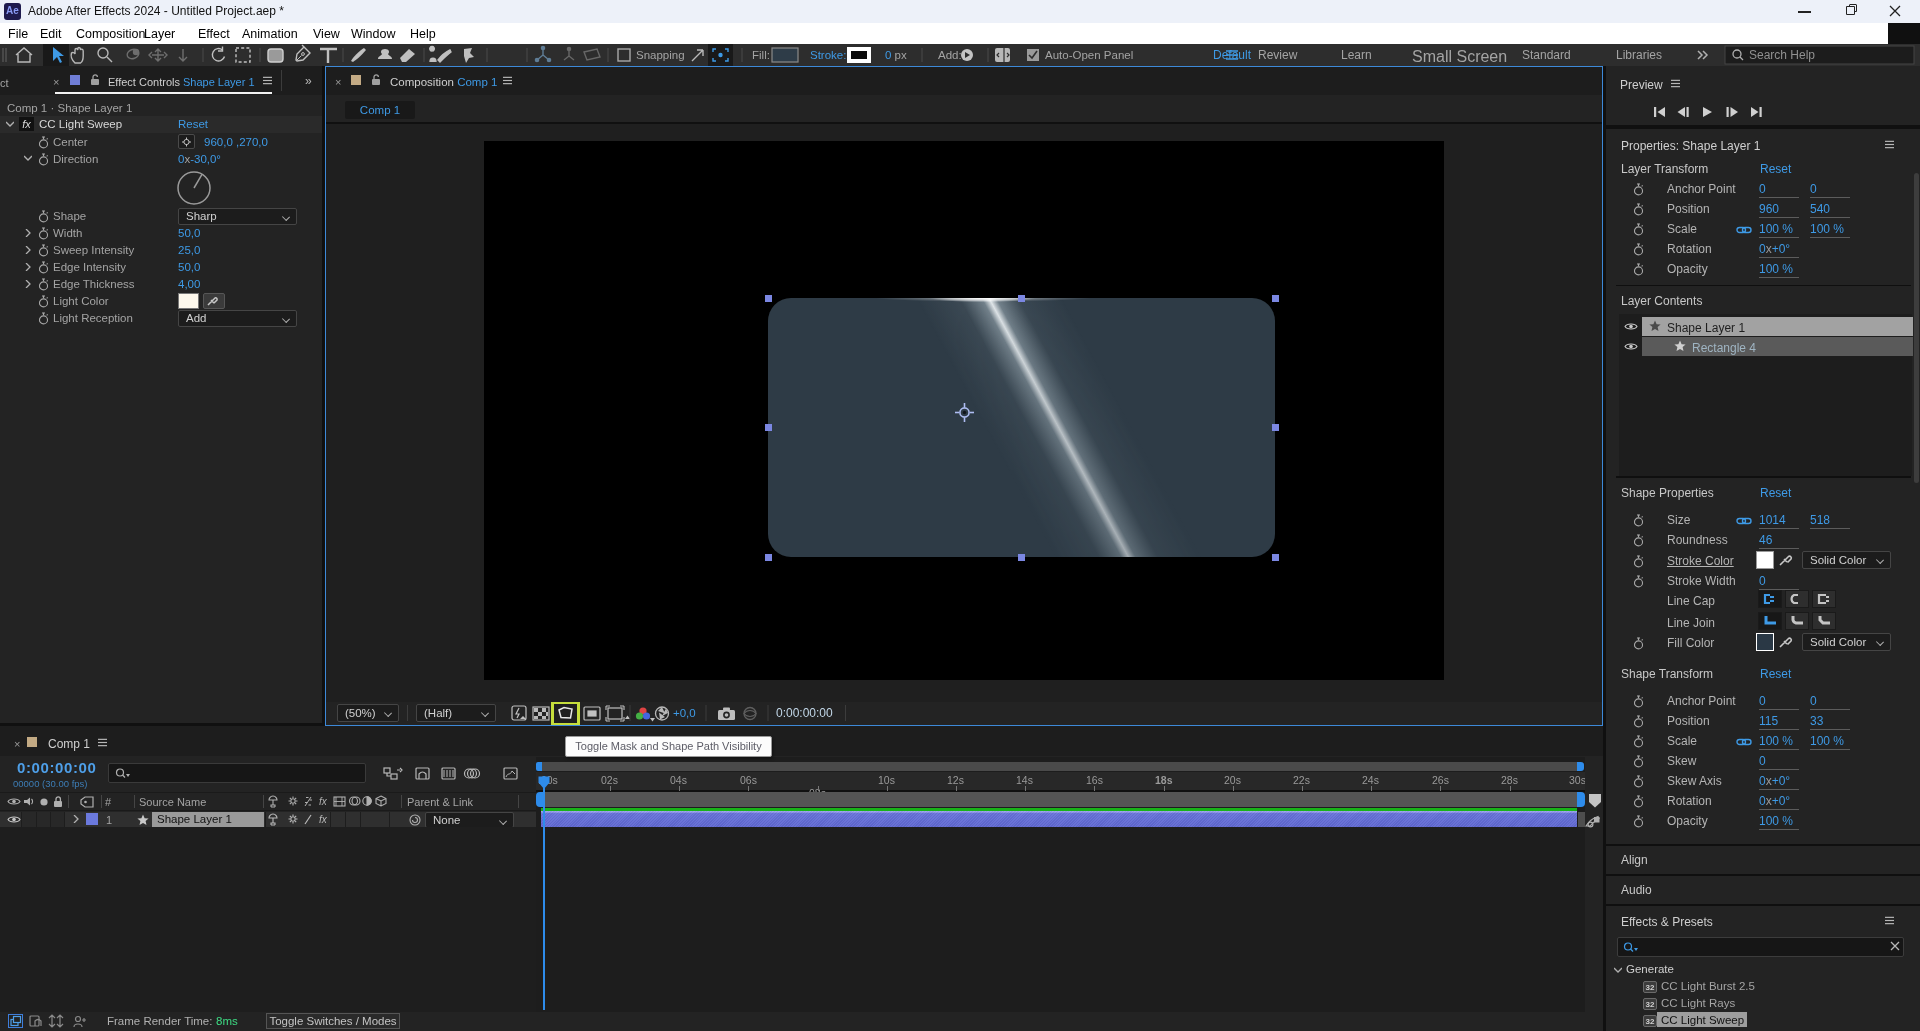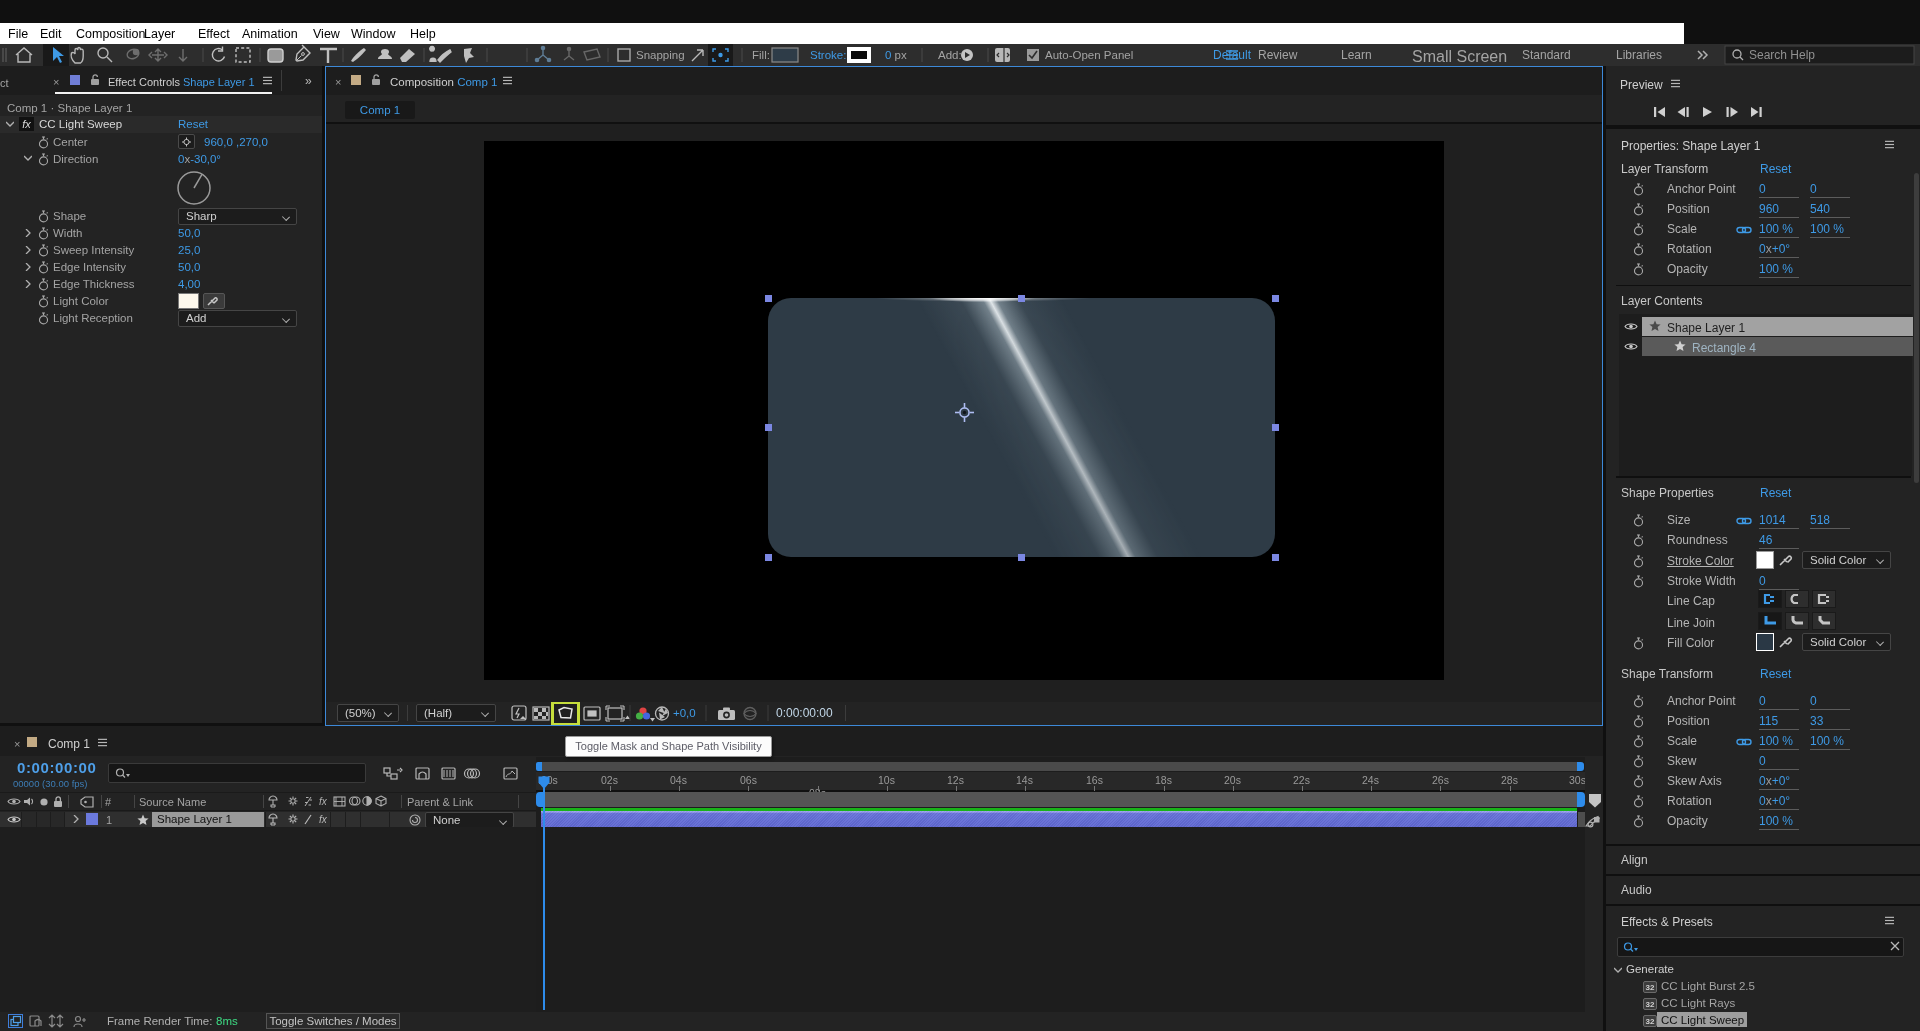--- a/index.html
+++ b/index.html
@@ -4,40 +4,52 @@
 <style>
 * { margin:0; padding:0; box-sizing:border-box; }
 html,body { width:1920px; height:1031px; background:#101010; font-family:"Liberation Sans", sans-serif; overflow:hidden; }
 .abs { position:absolute; }
 #root { position:relative; width:1920px; height:1031px; background:#101010; }
 .txt { white-space:nowrap; }
 .blue { color:#3e9ae6; }
 .gray { color:#a4a4a4; }
 
 #titlebar { left:0; top:0; width:1920px; height:23px; background:#edf1f9; }
-#menubar { left:0; top:23px; width:1684px; height:21px; background:#ffffff;padding-left:44px; }
+#menubar { left:0; top:23px; width:1888px; height:21px; background:#ffffff;padding-left:44px; }
 .menuitem { position:absolute; top:4px; font-size:12.5px; color:#000; }
 
 #toolbar { left:0; top:44px; width:1920px; height:22px; background:#2d2d2d; }
 
 #leftpanel { left:0; top:66px; width:322px; height:657px; background:#232323; }
 #comppanel { left:325px; top:66px; width:1278px; height:660px; background:#232323; border:1px solid #3d89d8; }
 #rightcol { left:1606px; top:66px; width:314px; height:965px; background:#101010; }
 #timeline { left:0; top:726px; width:1603px; height:305px; background:#232323; }
 .tabstrip { position:absolute; left:0; top:0; width:100%; height:29px; background:#1d1d1d; }
 .dropdown { background:#1c1c1c; border:1px solid #454545; border-radius:2px; color:#d0d0d0; font-size:11.5px; padding-left:7px; line-height:15px; }
 .dropdown::after { content:""; position:absolute; right:7px; top:5px; width:5px; height:5px; border-right:1.4px solid #b0b0b0; border-bottom:1.4px solid #b0b0b0; transform:rotate(45deg) scale(1,0.9); }
 .vline { position:absolute; width:1px; background:#3c3c3c; }
 .lcb { width:24px; height:18px; background:#2e2e2e; border:1px solid #1a1a1a; display:flex; align-items:center; justify-content:center; }
 .lcb.sel { background:#171717; }
 .fx32 { width:14px; height:12px; background:#3c3c3c; border:1px solid #6a6a6a; color:#d0d0d0; font-size:8px; font-weight:bold; text-align:center; line-height:11px; border-radius:2px; }
 </style>
 </head>
 <body>
 <div id="root">
+  <div class="abs" id="titlebar">
+    <div class="abs" style="left:4px;top:3px;width:17px;height:17px;background:#1f1b4e;border-radius:3px;"></div>
+    <div class="abs" style="left:6px;top:5px;font-size:10px;font-weight:bold;color:#8a9bf5;">Ae</div>
+    <div class="abs txt" style="left:28px;top:4px;font-size:12px;color:#111;">Adobe After Effects 2024 - Untitled Project.aep *</div>
+    <div class="abs" style="left:1798px;top:11px;width:13px;height:1.5px;background:#222;"></div>
+    <div class="abs" style="left:1846px;top:6px;width:9px;height:9px;border:1.3px solid #222;border-radius:1px;background:#edf1f9;"></div>
+    <div class="abs" style="left:1849px;top:4px;width:8px;height:8px;border:1.3px solid #222;border-radius:1px 1px 0 1px;"></div>
+    <div class="abs" style="left:1846px;top:6px;width:9px;height:9px;border:1.3px solid #222;border-radius:1px;background:#edf1f9;"></div>
+    <svg class="abs" style="left:1889px;top:5px;" width="12" height="12">
+        <path d="M1 1 L11 11 M11 1 L1 11" stroke="#222" stroke-width="1.3"></path>
+      </svg>
+  </div>
   <div class="abs" id="menubar">
     <div class="menuitem" style="left:8px;">File</div>
     <div class="menuitem" style="left:40px;">Edit</div>
     <div class="menuitem" style="left:76px;">Composition</div>
     <div class="menuitem" style="left:144px;text-align:right;">Layer</div>
     <div class="menuitem" style="left:198px;">Effect</div>
     <div class="menuitem" style="left:242px;">Animation</div>
     <div class="menuitem" style="left:313px;">View</div>
     <div class="menuitem" style="left:351px;">Window</div>
     <div class="menuitem" style="left:410px;">Help</div>
@@ -802,21 +814,21 @@
     <div class="abs txt" style="left:809px;top:61px;font-size:10.5px;color:#9a9a9a;">08s</div>
     <div class="abs" style="left:818px;top:60px;width:1px;height:5px;background:#777;"></div>
     <div class="abs txt" style="left:878px;top:48px;font-size:10.5px;color:#9a9a9a;">10s</div>
     <div class="abs" style="left:887px;top:60px;width:1px;height:5px;background:#777;"></div>
     <div class="abs txt" style="left:947px;top:48px;font-size:10.5px;color:#9a9a9a;">12s</div>
     <div class="abs" style="left:956px;top:60px;width:1px;height:5px;background:#777;"></div>
     <div class="abs txt" style="left:1016px;top:48px;font-size:10.5px;color:#9a9a9a;">14s</div>
     <div class="abs" style="left:1025px;top:60px;width:1px;height:5px;background:#777;"></div>
     <div class="abs txt" style="left:1086px;top:48px;font-size:10.5px;color:#9a9a9a;">16s</div>
     <div class="abs" style="left:1094px;top:60px;width:1px;height:5px;background:#777;"></div>
-    <div class="abs txt" style="left:1155px;top:48px;font-size:10.5px;color:#9a9a9a;">18s</div>
+    <div class="abs txt" style="left:1155px;top:48px;font-size:10.5px;color:#9a9a9a;font-weight:bold;">18s</div>
     <div class="abs" style="left:1164px;top:60px;width:1px;height:5px;background:#777;"></div>
     <div class="abs txt" style="left:1224px;top:48px;font-size:10.5px;color:#9a9a9a;">20s</div>
     <div class="abs" style="left:1233px;top:60px;width:1px;height:5px;background:#777;"></div>
     <div class="abs txt" style="left:1293px;top:48px;font-size:10.5px;color:#9a9a9a;">22s</div>
     <div class="abs" style="left:1302px;top:60px;width:1px;height:5px;background:#777;"></div>
     <div class="abs txt" style="left:1362px;top:48px;font-size:10.5px;color:#9a9a9a;">24s</div>
     <div class="abs" style="left:1371px;top:60px;width:1px;height:5px;background:#777;"></div>
     <div class="abs txt" style="left:1432px;top:48px;font-size:10.5px;color:#9a9a9a;">26s</div>
     <div class="abs" style="left:1440px;top:60px;width:1px;height:5px;background:#777;"></div>
     <div class="abs txt" style="left:1501px;top:48px;font-size:10.5px;color:#9a9a9a;">28s</div>

